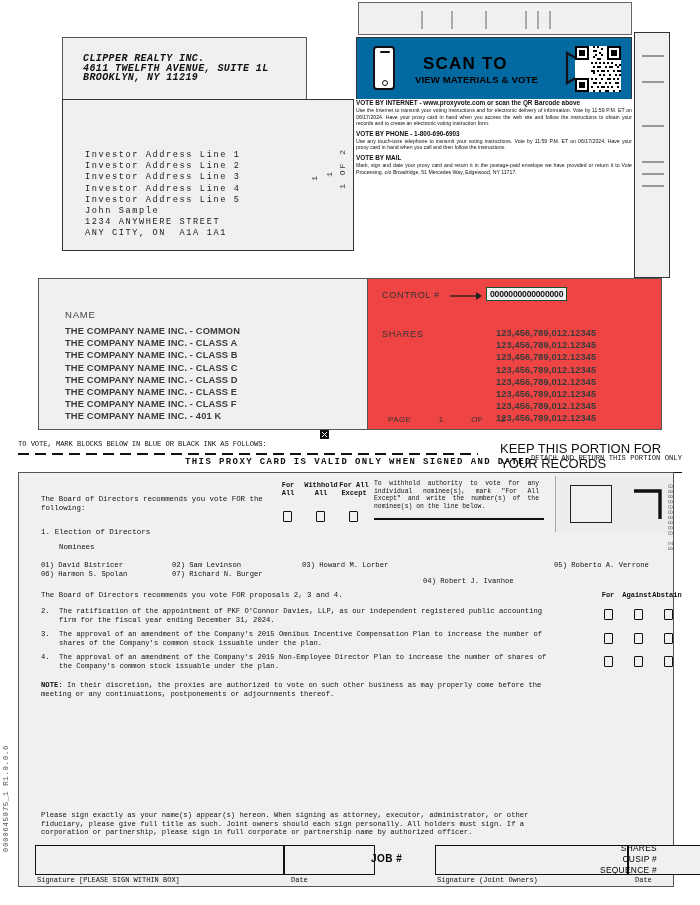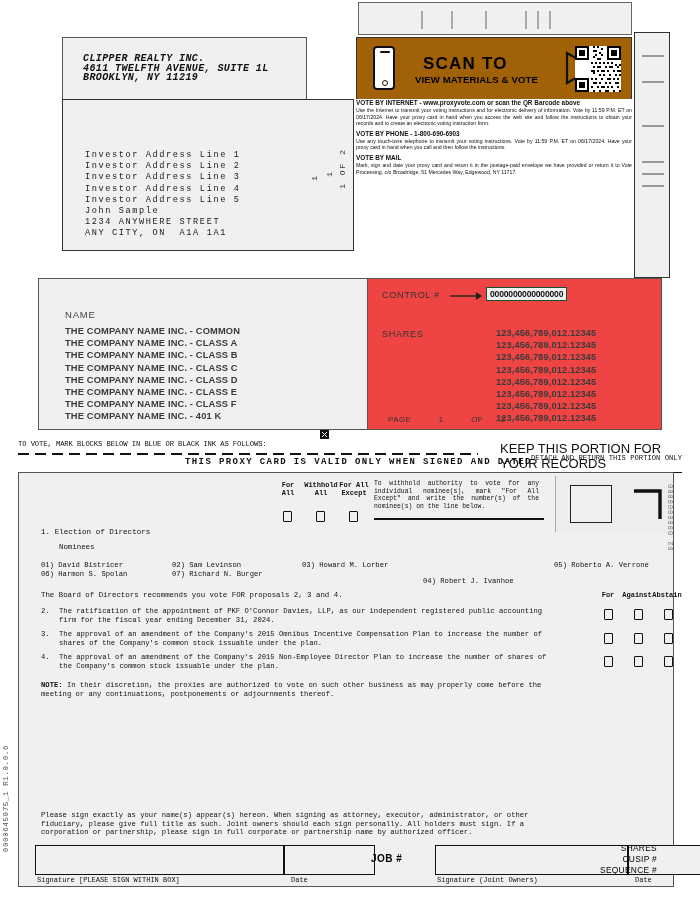--- a/index.html
+++ b/index.html
@@ -58,21 +58,21 @@
     font-family: "Liberation Mono", monospace;
     font-size: 8px; letter-spacing: 2px; color: #333;
   }
   #v-one-of-two  { left: 338px; top: 148px; }
   #v-digit-a     { left: 325px; top: 170px; }
   #v-digit-b     { left: 310px; top: 174px; }
 
   
   #scan-panel {
     position: absolute; left: 356px; top: 37px; width: 276px; height: 62px;
-    background: #a16207; border: 1px solid #333; border-bottom: none;
+    background: #0369a1; border: 1px solid #333; border-bottom: none;
   }
   #phone-glyph {
     position: absolute; left: 16px; top: 8px; width: 22px; height: 44px;
     border: 2px solid #111; border-radius: 4px; background: #fff;
   }
   #phone-glyph::before { content:""; position:absolute; left:5px; top:3px; width:10px; height:2px; background:#111; border-radius:1px;}
   #phone-glyph::after  { content:""; position:absolute; left:7px; bottom:2px; width:4px; height:4px; border:1px solid #111; border-radius:50%;}
   #scan-to-title {
     position: absolute; left: 66px; top: 16px;
     font-size: 17px; font-weight: bold; letter-spacing: 1.2px;
@@ -536,20 +536,21 @@
       <path d="M1,1 L6,6 M6,1 L1,6" stroke="#fff" stroke-width="1"></path>
     </svg>
 </div>
 <div id="dash-line"></div>
 <div id="keep-portion">KEEP THIS PORTION FOR YOUR RECORDS</div>
 <div id="detach-portion">DETACH AND RETURN THIS PORTION ONLY</div>
 <div id="valid-only">THIS PROXY CARD IS VALID ONLY WHEN SIGNED AND DATED.</div>
 
 <div id="proxy-card">
 
+  <div id="bod-rec-1" class="ctxt">The Board of Directors recommends you vote FOR the following:</div>
 
   <div class="hdr-col ctxt" id="hdr-forall" style="white-space:pre-line">For
 All</div>
   <div class="hdr-col ctxt" id="hdr-withhold" style="white-space:pre-line">Withhold
 All</div>
   <div class="hdr-col ctxt" id="hdr-forallexc" style="white-space:pre-line">For All
 Except</div>
 
   <div class="cbox" id="cb-forall"></div>
   <div class="cbox" id="cb-withhold"></div>

